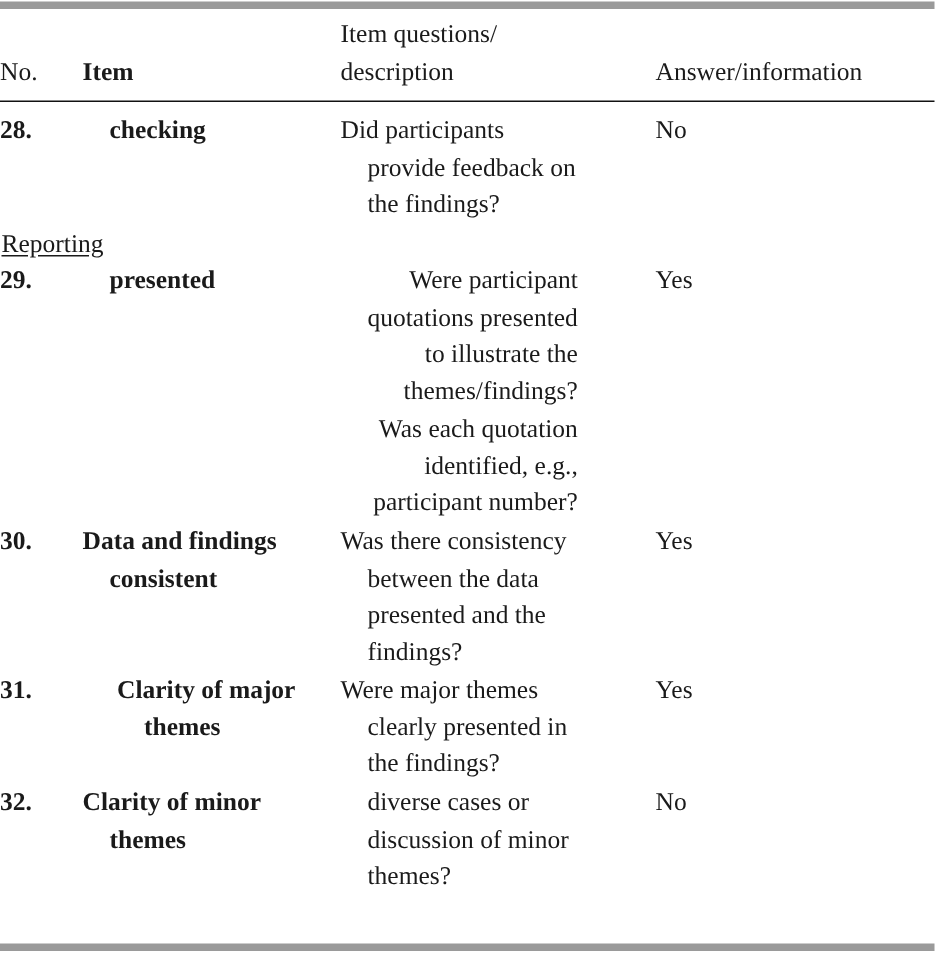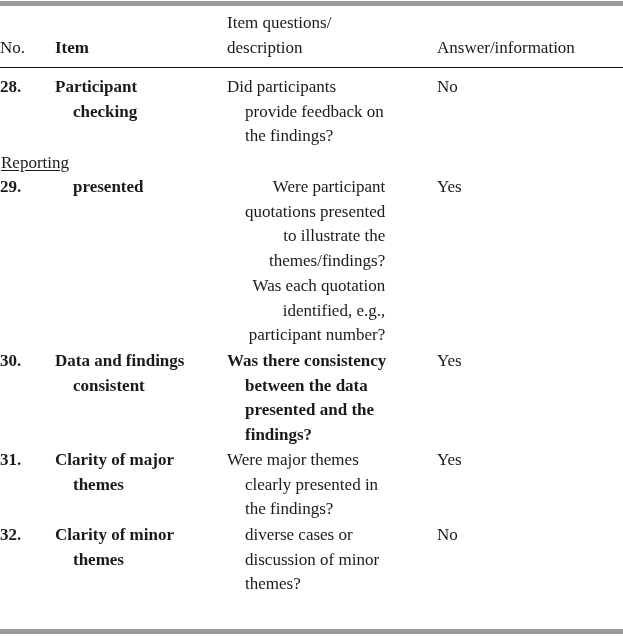--- a/index.html
+++ b/index.html
@@ -37,21 +37,20 @@
   <span class="hang">Item questions/</span>
   <span class="hang">description</span>
 </div>
 <div class="cell col-ans" style="top:36px;">Answer/information</div>
 
 <div class="rule-head"></div>
 
 <div>
   <div class="cell col-no no-val" style="top:75px;">28.</div>
   <div class="cell col-item" style="top:75px;">
-    <span class="hang">Participant</span>
     <span class="hang-ind-item">checking</span>
   </div>
   <div class="cell col-guide" style="top:75px;">
     <span class="hang">Did participants</span>
     <span class="hang-ind">provide feedback on</span>
     <span class="hang-ind">the findings?</span>
   </div>
   <div class="cell col-ans" style="top:75px;">No</div>
 </div>
 
@@ -73,32 +72,32 @@
   </div>
   <div class="cell col-ans" style="top:175px;">Yes</div>
 </div>
 
 <div>
   <div class="cell col-no no-val" style="top:349px;">30.</div>
   <div class="cell col-item" style="top:349px;">
     <span class="hang">Data and findings</span>
     <span class="hang-ind-item">consistent</span>
   </div>
-  <div class="cell col-guide" style="top:349px;font-weight:bold;">
+  <div class="cell col-guide" style="top:349px;">
     <span class="hang">Was there consistency</span>
     <span class="hang-ind">between the data</span>
     <span class="hang-ind">presented and the</span>
     <span class="hang-ind">findings?</span>
   </div>
   <div class="cell col-ans" style="top:349px;">Yes</div>
 </div>
 
 <div>
   <div class="cell col-no no-val" style="top:448px;">31.</div>
-  <div class="cell col-item" style="top:448px;">
+  <div class="cell col-item" style="top:448px;margin-left:23px;">
     <span class="hang">Clarity of major</span>
     <span class="hang-ind-item">themes</span>
   </div>
   <div class="cell col-guide" style="top:448px;">
     <span class="hang">Were major themes</span>
     <span class="hang-ind">clearly presented in</span>
     <span class="hang-ind">the findings?</span>
   </div>
   <div class="cell col-ans" style="top:448px;">Yes</div>
 </div>

